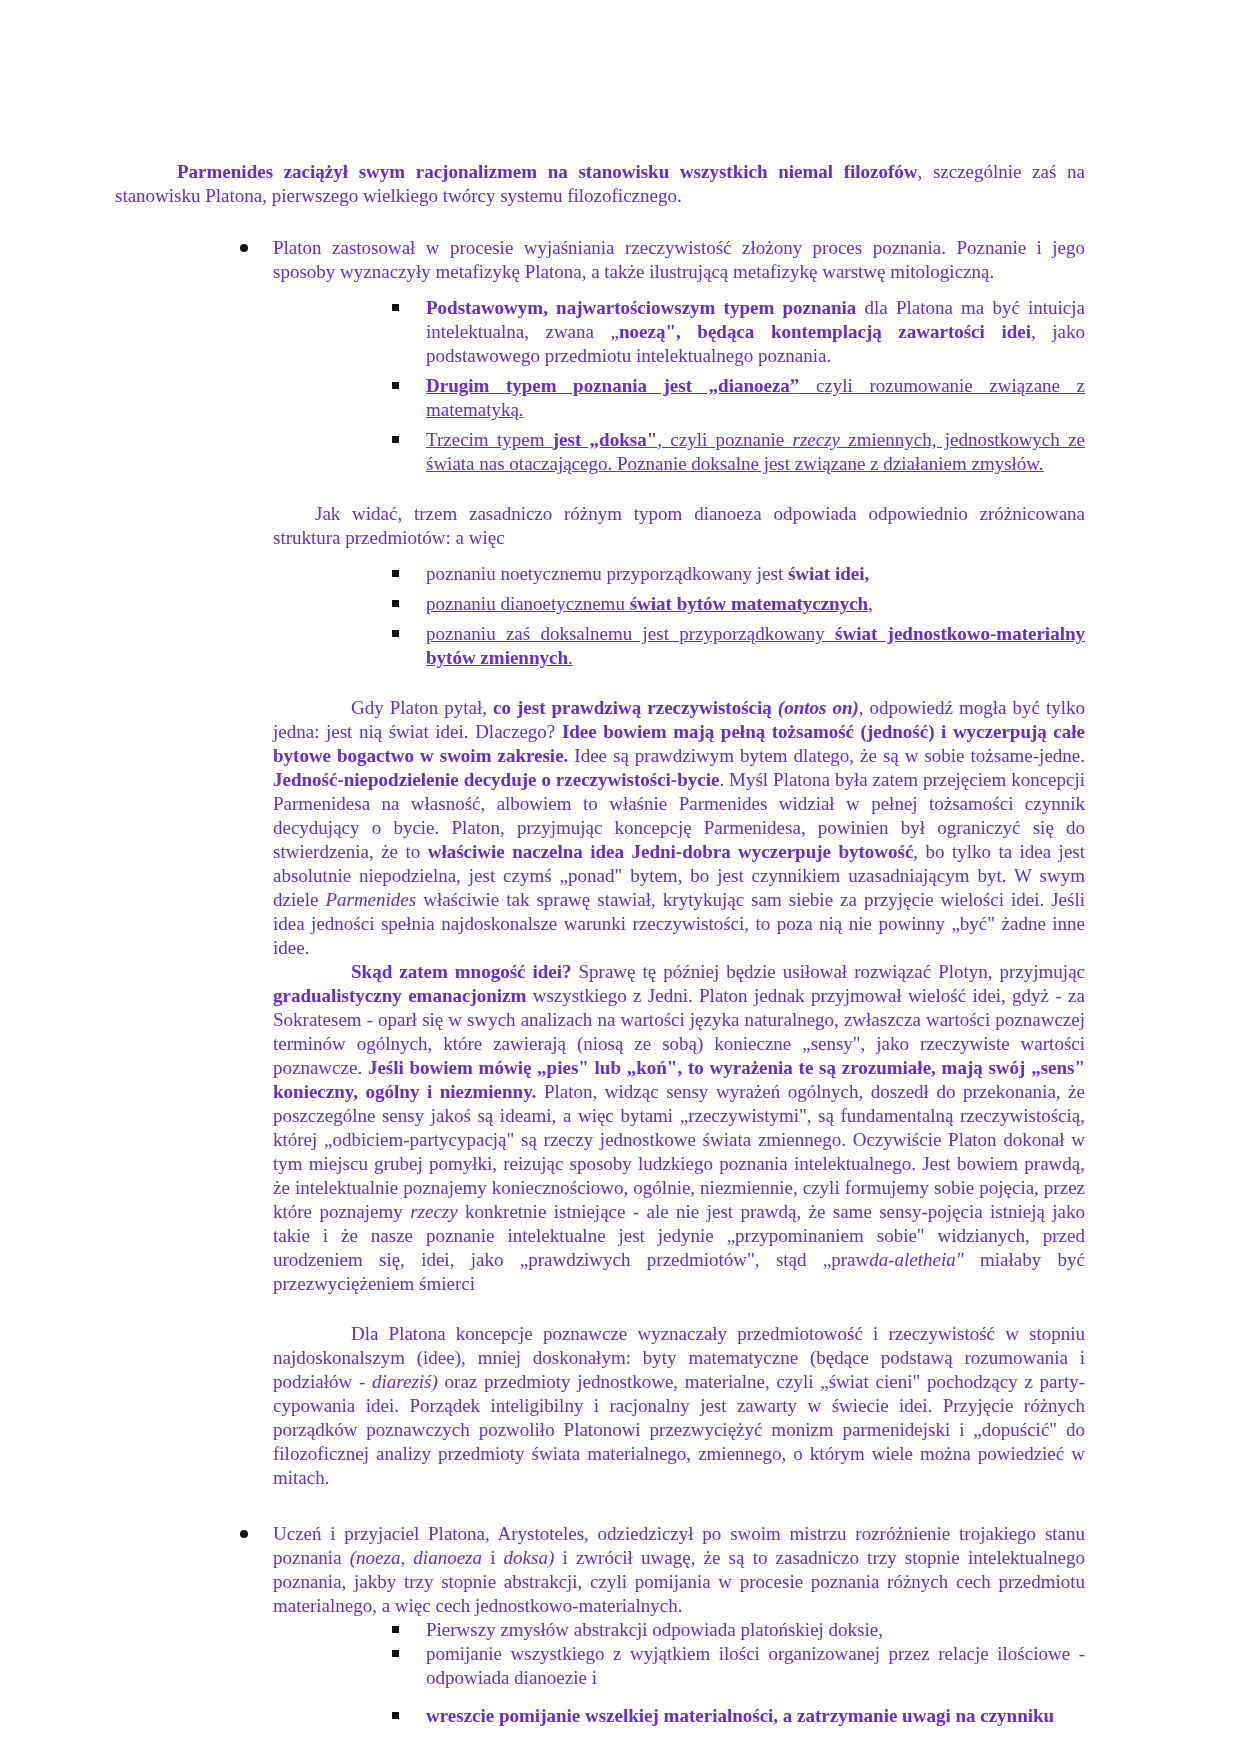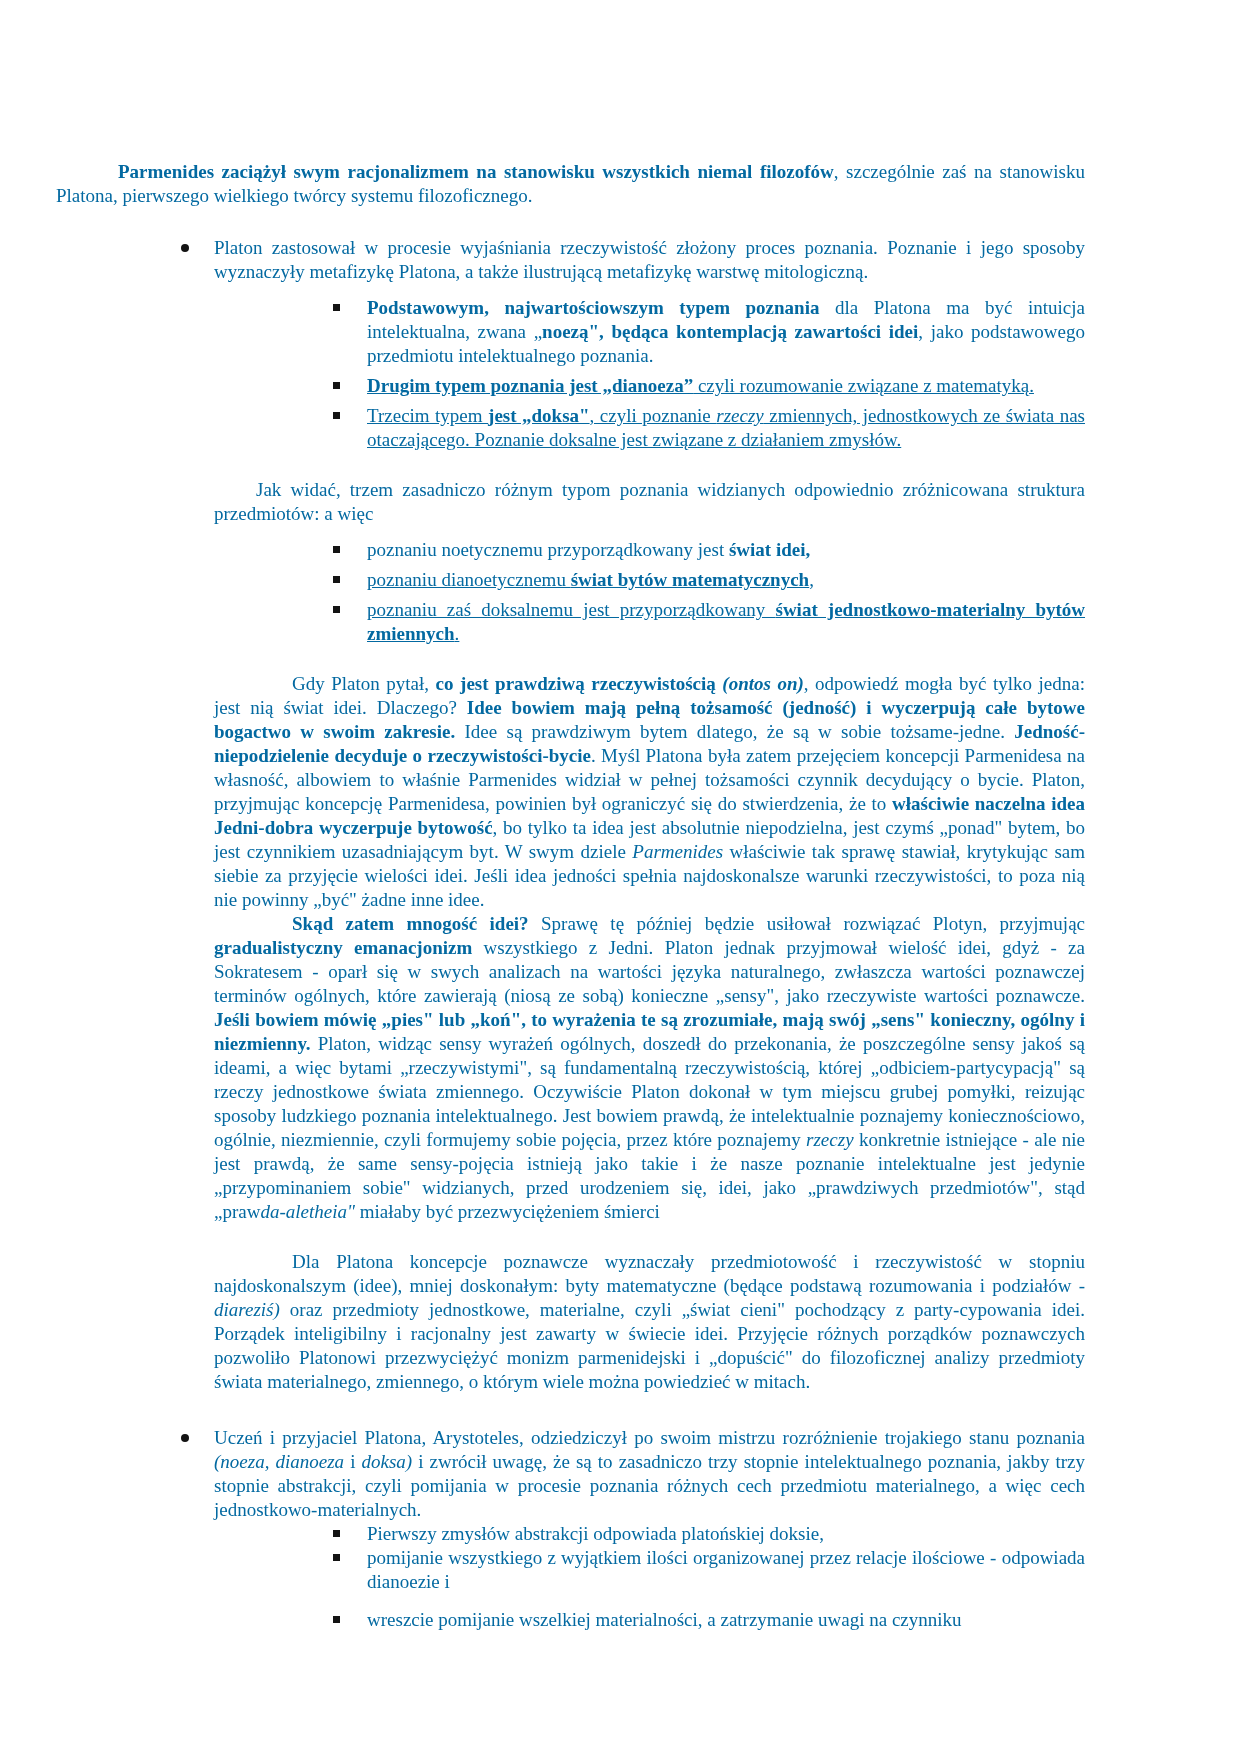--- a/index.html
+++ b/index.html
@@ -2,25 +2,25 @@
 <html lang="pl"><head>
 <meta charset="utf-8">
 <style>
   html,body { margin:0; padding:0; background:#e9e9e9; }
   .page {
     position:relative;
     width:1240px; height:1754px;
     margin:0 auto;
     background:#ffffff;
     box-sizing:border-box;
-    padding:160px 155px 0 56px;
+    padding:160px 155px 0 115px;
     font-family:"Liberation Serif","DejaVu Serif",serif;
     font-size:19px;
     line-height:24px;
-    color:#0369a1;
+    color:#6d28d9;
   }
   .block { text-align:justify; }
   .b { font-weight:bold; }
   .i { font-style:italic; }
   .bi { font-weight:bold; font-style:italic; }
 
   .ind   { margin-left:158px; }           
   .fl-lg { text-indent:78px; }            
   .fl-md { text-indent:62px; }            
   .fl-sm { text-indent:42px; }            
@@ -32,36 +32,36 @@
     width:8px; height:8px; border-radius:50%; background:#131313;
   }
   .marker-square {
     position:absolute; left:-34px; top:8px;
     width:7px; height:7px; background:#131313;
   }
 
   .g0  { margin-top:0; }
   .g6  { margin-top:6px;text-decoration:underline; }
   .g12 { margin-top:12px; }
-  .g14 { margin-top:14px; }
+  .g14 { margin-top:14px;font-weight:bold; }
   .g26 { margin-top:26px; }
   .g28 { margin-top:28px; }
   .g30 { margin-top:26px; }
   .g40 { margin-top:32px; }
 </style>
 </head>
 <body>
 
 <div class="page">
     <div class="block  fl-md g0"><span class="b">Parmenides zaciążył swym racjonalizmem na stanowisku wszystkich niemal filozofów</span><span>, szczególnie zaś na stanowisku Platona, pierwszego wielkiego twórcy systemu filozoficznego.</span></div>
     <div class="block li1 g28"><span class="marker-disc"></span><span>Platon zastosował w procesie wyjaśniania rzeczywistość złożony proces poznania. Poznanie i jego sposoby wyznaczyły metafizykę Platona, a także ilustrującą metafizykę warstwę mitologiczną.</span></div>
     <div class="block li2 g12"><span class="marker-square"></span><span class="b">Podstawowym, najwartościowszym typem poznania</span><span> dla Platona ma być intuicja intelektualna, zwana „</span><span class="b">noezą", będąca kontemplacją zawartości idei</span><span>, jako podstawowego przedmiotu intelektualnego poznania.</span></div>
     <div class="block li2 g6"><span class="marker-square"></span><span class="b">Drugim typem poznania jest „dianoeza”</span><span> czyli rozumowanie związane z matematyką.</span></div>
     <div class="block li2 g6"><span class="marker-square"></span><span>Trzecim typem </span><span class="b">jest „doksa"</span><span>, czyli poznanie </span><span class="i">rzeczy</span><span> zmiennych, jednostkowych ze świata nas otaczającego. Poznanie doksalne jest związane z działaniem zmysłów.</span></div>
-    <div class="block  ind fl-sm g26"><span>Jak widać, trzem zasadniczo różnym typom poznania widzianych odpowiednio zróżnicowana struktura przedmiotów: a więc</span></div>
+    <div class="block  ind fl-sm g26"><span>Jak widać, trzem zasadniczo różnym typom dianoeza odpowiada odpowiednio zróżnicowana struktura przedmiotów: a więc</span></div>
     <div class="block li2 g12"><span class="marker-square"></span><span>poznaniu noetycznemu przyporządkowany jest </span><span class="b">świat idei,</span></div>
     <div class="block li2 g6"><span class="marker-square"></span><span>poznaniu dianoetycznemu </span><span class="b">świat bytów matematycznych</span><span>,</span></div>
     <div class="block li2 g6"><span class="marker-square"></span><span>poznaniu zaś doksalnemu jest przyporządkowany </span><span class="b">świat jednostkowo-materialny bytów zmiennych</span><span>.</span></div>
     <div class="block  ind fl-lg g26"><span>Gdy Platon pytał, </span><span class="b">co jest prawdziwą rzeczywistością </span><span class="bi">(ontos on)</span><span>, odpowiedź mogła być tylko jedna: jest nią świat idei. Dlaczego? </span><span class="b">Idee bowiem mają pełną tożsamość (jedność) i wyczerpują całe bytowe bogactwo w swoim zakresie.</span><span> Idee są prawdziwym bytem dlatego, że są w sobie tożsame-jedne. </span><span class="b">Jedność-niepodzielenie decyduje o rzeczywistości-bycie</span><span>. Myśl Platona była zatem przejęciem koncepcji Parmenidesa na własność, albowiem to właśnie Parmenides widział w pełnej tożsamości czynnik decydujący o bycie. Platon, przyjmując koncepcję Parmenidesa, powinien był ograniczyć się do stwierdzenia, że to </span><span class="b">właściwie naczelna idea Jedni-dobra wyczerpuje bytowość</span><span>, bo tylko ta idea jest absolutnie niepodzielna, jest czymś „ponad" bytem, bo jest czynnikiem uzasadniającym byt. W swym dziele </span><span class="i">Parmenides</span><span> właściwie tak sprawę stawiał, krytykując sam siebie za przyjęcie wielości idei. Jeśli idea jedności spełnia najdoskonalsze warunki rzeczywistości, to poza nią nie powinny „być" żadne inne idee.</span></div>
     <div class="block  ind fl-lg g0"><span class="b">Skąd zatem mnogość idei?</span><span> Sprawę tę później będzie usiłował rozwiązać Plotyn, przyjmując </span><span class="b">gradualistyczny emanacjonizm</span><span> wszystkiego z Jedni. Platon jednak przyjmował wielość idei, gdyż - za Sokratesem - oparł się w swych analizach na wartości języka naturalnego, zwłaszcza wartości poznawczej terminów ogólnych, które zawierają (niosą ze sobą) konieczne „sensy", jako rzeczywiste wartości poznawcze. </span><span class="b">Jeśli bowiem mówię „pies" lub „koń", to wyrażenia te są zrozumiałe, mają swój „sens" konieczny, ogólny i niezmienny.</span><span> Platon, widząc sensy wyrażeń ogólnych, doszedł do przekonania, że poszczególne sensy jakoś są ideami, a więc bytami „rzeczywistymi", są fundamentalną rzeczywistością, której „odbiciem-partycypacją" są rzeczy jednostkowe świata zmiennego. Oczywiście Platon dokonał w tym miejscu grubej pomyłki, reizując sposoby ludzkiego poznania intelektualnego. Jest bowiem prawdą, że intelektualnie poznajemy koniecznościowo, ogólnie, niezmiennie, czyli formujemy sobie pojęcia, przez które poznajemy </span><span class="i">rzeczy</span><span> konkretnie istniejące - ale nie jest prawdą, że same sensy-pojęcia istnieją jako takie i że nasze poznanie intelektualne jest jedynie „przypominaniem sobie" widzianych, przed urodzeniem się, idei, jako „prawdziwych przedmiotów", stąd „praw</span><span class="i">da-aletheia"</span><span> miałaby być przezwyciężeniem śmierci</span></div>
     <div class="block  ind fl-lg g30"><span>Dla Platona koncepcje poznawcze wyznaczały przedmiotowość i rzeczywistość w stopniu najdoskonalszym (idee), mniej doskonałym: byty matematyczne (będące podstawą rozumowania i podziałów - </span><span class="i">diareziś)</span><span> oraz przedmioty jednostkowe, materialne, czyli „świat cieni" pochodzący z party-cypowania idei. Porządek inteligibilny i racjonalny jest zawarty w świecie idei. Przyjęcie różnych porządków poznawczych pozwoliło Platonowi przezwyciężyć monizm parmenidejski i „dopuścić" do filozoficznej analizy przedmioty świata materialnego, zmiennego, o którym wiele można powiedzieć w mitach.</span></div>
     <div class="block li1 g40"><span class="marker-disc"></span><span>Uczeń i przyjaciel Platona, Arystoteles, odziedziczył po swoim mistrzu rozróżnienie trojakiego stanu poznania </span><span class="i">(noeza, dianoeza</span><span> i </span><span class="i">doksa)</span><span> i zwrócił uwagę, że są to zasadniczo trzy stopnie intelektualnego poznania, jakby trzy stopnie abstrakcji, czyli pomijania w procesie poznania różnych cech przedmiotu materialnego, a więc cech jednostkowo-materialnych.</span></div>
     <div class="block li2 g0"><span class="marker-square"></span><span>Pierwszy zmysłów abstrakcji odpowiada platońskiej doksie,</span></div>
     <div class="block li2 g0"><span class="marker-square"></span><span>pomijanie wszystkiego z wyjątkiem ilości organizowanej przez relacje ilościowe - odpowiada dianoezie i</span></div>
     <div class="block li2 g14"><span class="marker-square"></span><span>wreszcie pomijanie wszelkiej materialności, a zatrzymanie uwagi na czynniku</span></div>

